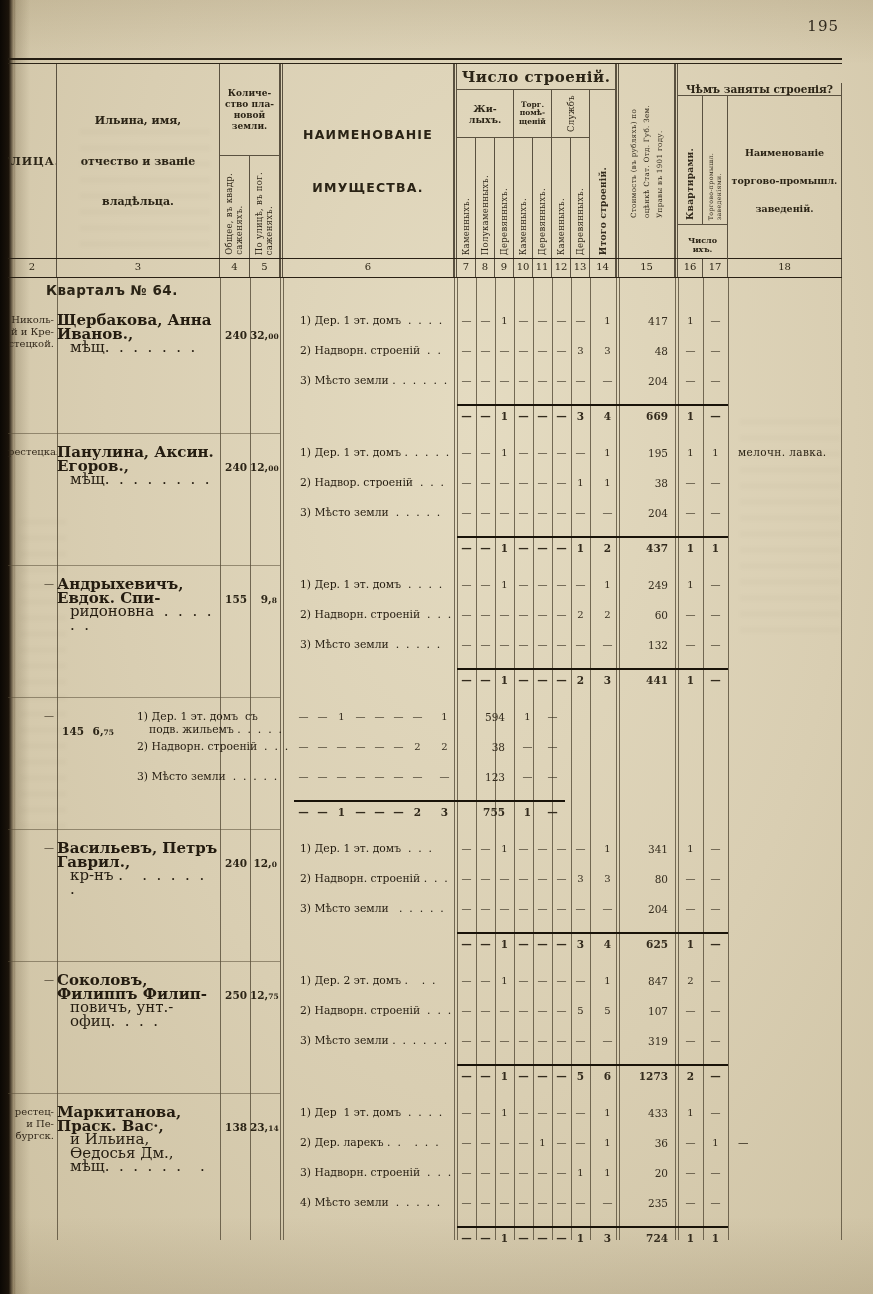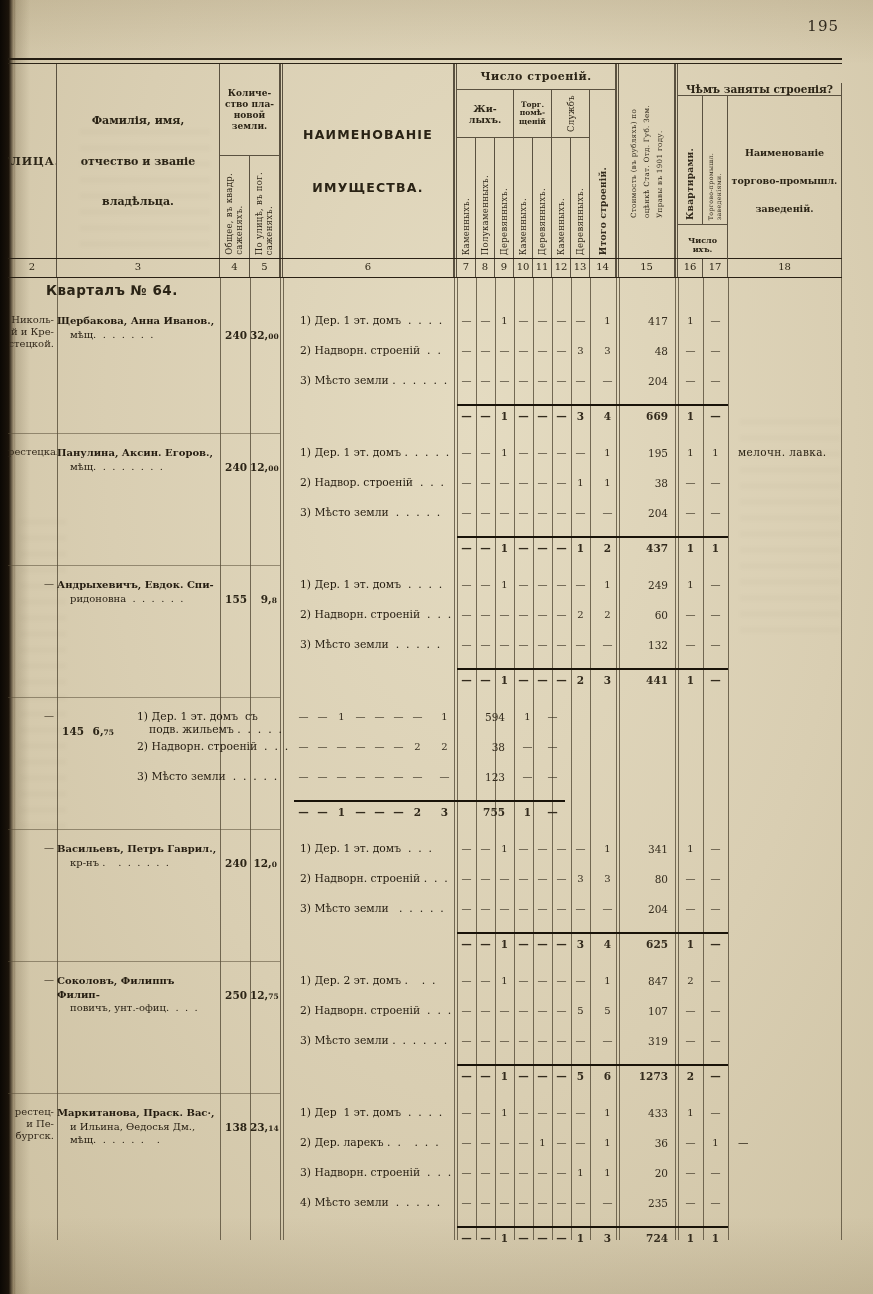--- a/index.html
+++ b/index.html
@@ -34,21 +34,21 @@
     font-weight:700;font-size:11px;padding:22px 0;}
   .land-h{width:60px;display:flex;flex-direction:column;}
   .lg-label{height:92px;border-bottom:1px solid #5a5140;display:flex;flex-direction:column;align-items:center;justify-content:center;gap:1px;font-weight:700;font-size:9px;}
   .lg-cols{display:flex;height:102px;}
   .lg-col{width:30px;display:flex;align-items:flex-end;justify-content:center;padding-bottom:3px;}
   .lg-col.b-r{border-right:1px solid #5a5140;}
   .prop-h{width:171px;display:flex;flex-direction:column;align-items:center;justify-content:center;gap:38px;
     font-family:"DejaVu Sans",sans-serif;font-weight:700;font-size:12.5px;letter-spacing:1.2px;color:#2a2315;}
   .bld-h{width:159px;display:flex;flex-direction:column;}
   .b-top{height:26px;border-bottom:1px solid #5a5140;display:flex;align-items:center;justify-content:center;
-    font-weight:700;font-size:11px;letter-spacing:.5px;}
+    font-weight:700;font-size:15px;letter-spacing:.5px;}
   .b-rest{display:flex;height:168px;}
   .b-left{width:133px;display:flex;flex-direction:column;}
   .b-sub{display:flex;height:48px;}
   .b-sub>div{border-right:1px solid #5a5140;border-bottom:1px solid #5a5140;display:flex;flex-direction:column;align-items:center;justify-content:center;}
   .b-res{width:57px;font-weight:700;font-size:9.5px;line-height:11px;}
   .b-trd{width:38px;font-weight:700;font-size:7.5px;line-height:8.5px;}
   .b-srv{width:38px;}
   .b-cols{display:flex;height:120px;}
   .b-col{width:19px;border-right:1px solid #5a5140;display:flex;align-items:flex-end;justify-content:center;padding-bottom:3px;}
   .b-itogo{width:26px;display:flex;align-items:flex-end;justify-content:center;padding-bottom:3px;}
@@ -80,21 +80,21 @@
   .body{position:relative;height:1014px;overflow:hidden;}
   .vl{position:absolute;top:0;height:calc(100% - 52px);width:1px;background:rgba(86,76,56,.8);z-index:0;}
   .section-title{position:relative;z-index:1;margin:4px 0 3px 38px;height:17px;
     font-family:"DejaVu Sans",sans-serif;font-weight:700;font-size:13.5px;letter-spacing:.5px;}
   .block{position:relative;z-index:1;display:flex;padding-top:12px;}
   .block *{box-sizing:border-box;}
   .block .c{flex:none;}
   .sep{position:absolute;top:-1px;left:0;width:272px;border-top:1px solid rgba(90,78,56,.55);}
   .street{width:49px;font-size:10px;line-height:12px;color:#33291b;text-align:right;padding-right:3px;overflow:hidden;}
   .owner{width:163px;padding-right:2px;}
-  .owner-line{font-size:10px;line-height:13.5px;color:#241c10;white-space:pre-wrap;}
+  .owner-line{font-size:15px;line-height:13.5px;color:#241c10;white-space:pre-wrap;}
   .owner-line.b{font-weight:700;}
   .owner-line.ind{padding-left:13px;}
   .land1,.land2{width:30px;}
   .landnum{font-size:10.5px;text-align:right;padding:15px 3px 0 0;font-weight:600;white-space:nowrap;}
   .landnum .sub{font-size:7.5px;}
   .prop{width:171px;margin-left:3px;}
   .item-label{height:30px;font-size:10.8px;line-height:13px;color:#241c10;padding-left:29px;text-indent:-12px;white-space:pre-wrap;overflow:hidden;}
   .num-grid{margin-left:3px;display:grid;grid-template-columns:repeat(7,19px) 29px 59px 25px 25px;grid-auto-rows:30px;}
   .nc{font-size:10px;text-align:center;padding-top:1px;color:#332b1d;}
   .nc.itogo{padding-left:6px;}
@@ -116,21 +116,21 @@
   <div class="ghost" style="left:20px;top:520px;width:46px;height:320px;"></div>
 
   <div class="table">
     <div class="dbl"></div>
 
     <div class="header">
       <div class="hc street-h">
         <span>УЛИЦА.</span>
       </div>
       <div class="hc owner-h">
-        <div>Фамилія, имя,</div>
+        <div>Ильина, имя,</div>
         <div>отчество и званіе</div>
         <div>владѣльца.</div>
       </div>
       <div class="hc land-h">
         <div class="lg-label">
           <div>Количе-</div>
           <div>ство пла-</div>
           <div>новой</div>
           <div>земли.</div>
         </div>

